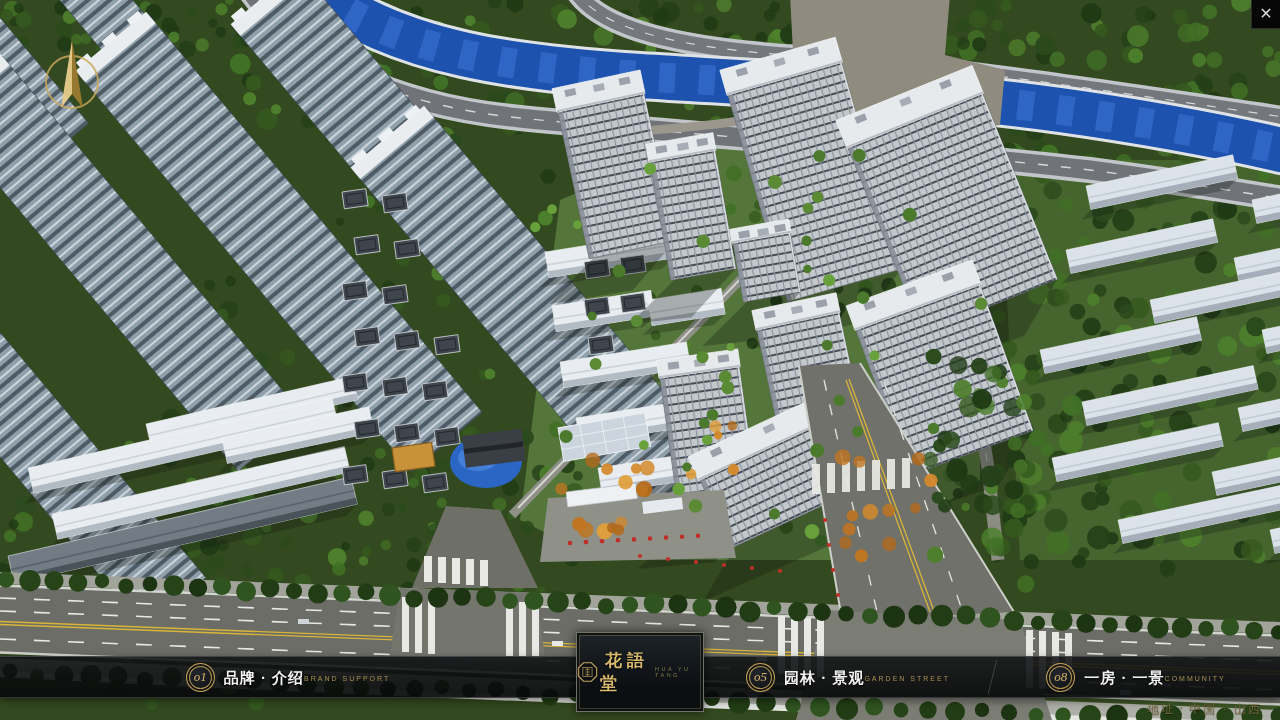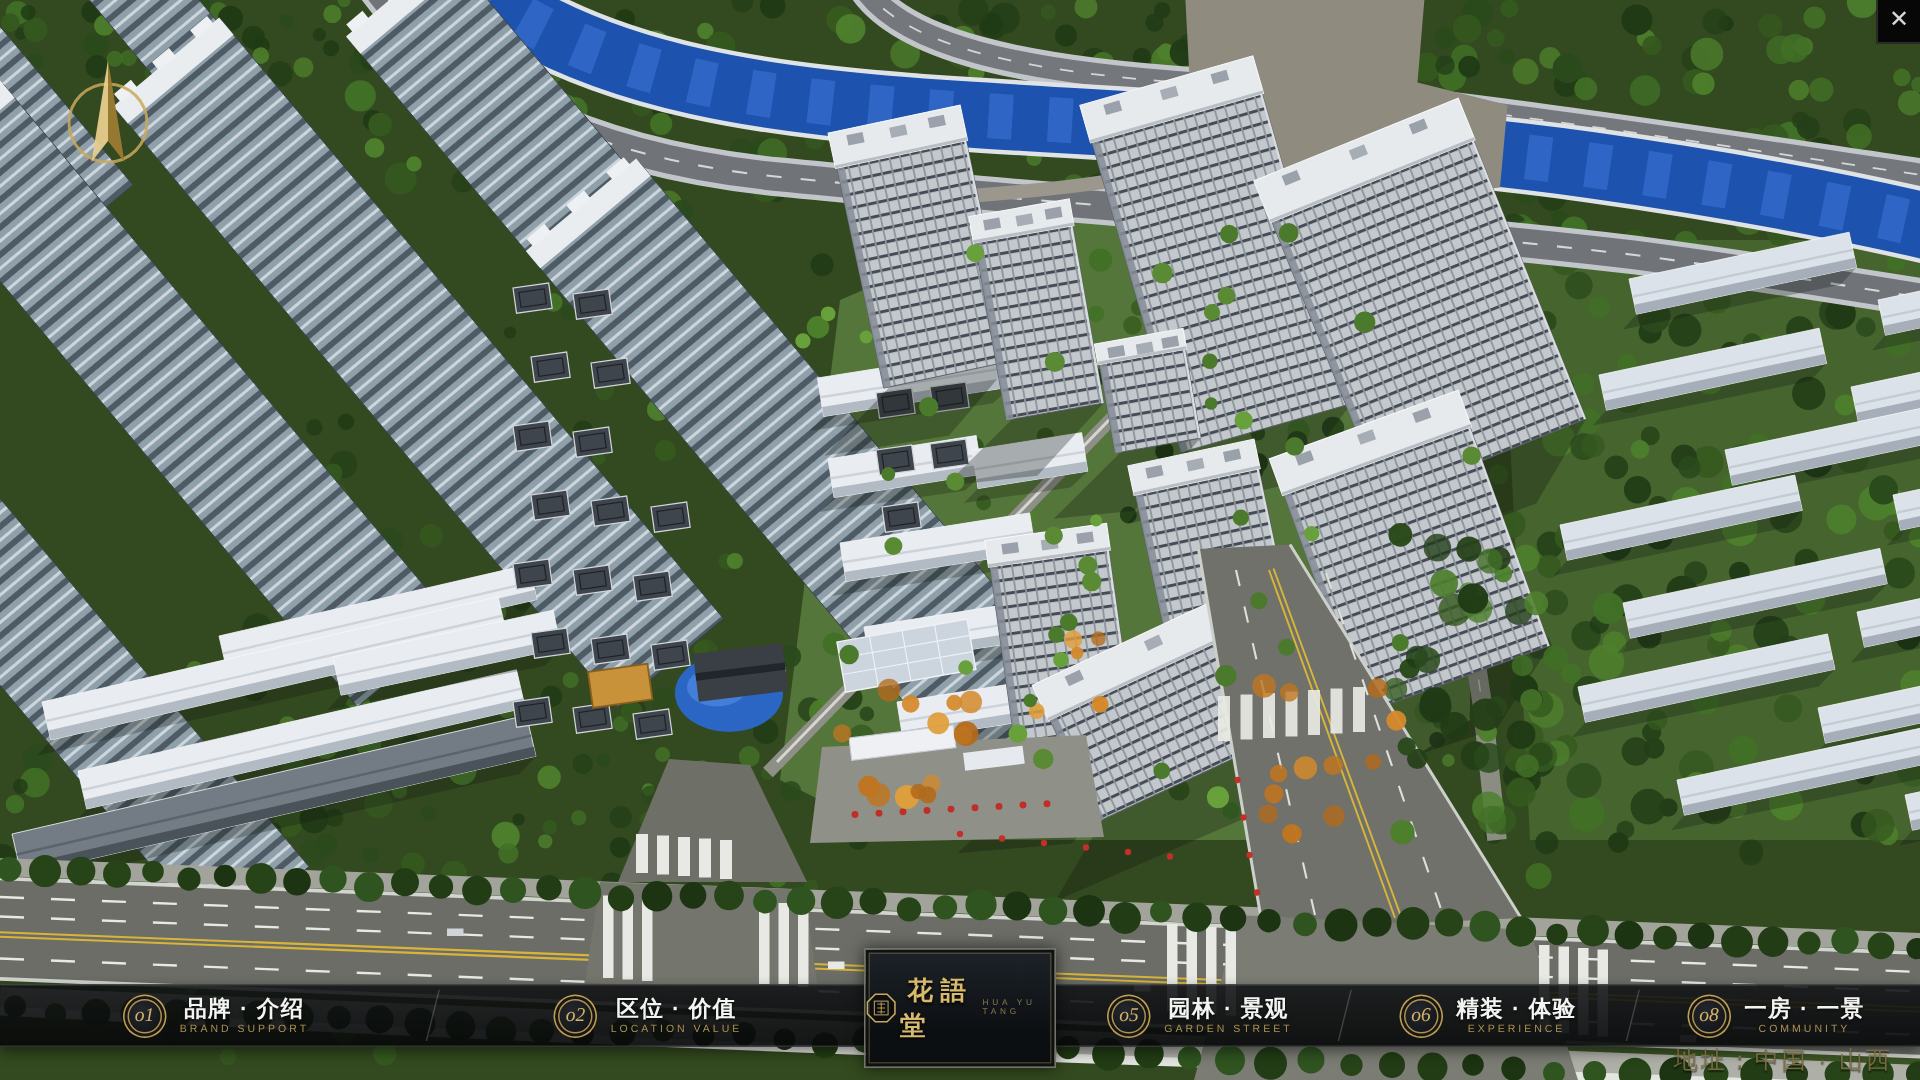--- a/index.html
+++ b/index.html
@@ -27,40 +27,40 @@
              position:relative;cursor:pointer;min-width:0;}
   .menu-item + .menu-item::before{content:'';position:absolute;left:0;top:3px;bottom:3px;width:1px;
              background:rgba(175,175,175,.28);transform:skewX(-14deg);}
   .badge{flex:0 0 auto;width:27px;height:27px;border-radius:50%;
          border:1px solid rgba(201,168,92,.95);
          box-shadow:inset 0 0 0 2px rgba(8,9,10,.9), inset 0 0 0 3px rgba(201,168,92,.85);
          background:radial-gradient(circle at 40% 35%,#23272d,#0b0d0f);
          display:flex;align-items:center;justify-content:center;}
   .badge .num{font-family:"Liberation Serif","DejaVu Serif",serif;font-style:italic;
               color:#d6b369;font-size:13px;transform:translateY(-0.5px);}
-  .mi-text{display:flex;flex-direction:column;align-items:center;line-height:1;}
+  .mi-text{display:flex;flex-direction:row;align-items:center;line-height:1;}
   .mi-title{color:#f3f3f1;font-size:15px;font-weight:bold;letter-spacing:1px;white-space:nowrap;
             text-shadow:0 1px 2px rgba(0,0,0,.9);}
   .mi-sub{margin-top:3px;color:#ac9152;font-size:7px;letter-spacing:2px;white-space:nowrap;
           text-transform:uppercase;}
 
   
   .logo-panel{position:absolute;left:50%;transform:translateX(-50%);bottom:8px;z-index:11;
               width:126px;height:78px;cursor:pointer;
               background:linear-gradient(180deg,#1d2329,#0c0f12 70%);
               border:1px solid #70756c;
               box-shadow:inset 0 0 0 2px rgba(10,12,14,.9), inset 0 0 0 3px rgba(160,140,90,.35), 0 0 10px rgba(0,0,0,.6);
               display:flex;flex-direction:row;align-items:center;justify-content:center;gap:2px;}
   .logo-name{font-family:"Liberation Serif","DejaVu Serif",serif;font-weight:bold;
              color:#d9ba6c;font-size:17px;letter-spacing:5px;text-indent:5px;
              text-shadow:0 1px 2px #000;}
   .logo-tagline{color:#8a7a4a;font-size:5.5px;letter-spacing:2.5px;}
 
   .address{position:absolute;right:18px;bottom:2px;z-index:12;color:#7e6e40;opacity:.92;
-           font-size:16px;letter-spacing:2px;text-shadow:0 1px 1px rgba(0,0,0,.6);}
+           font-size:12px;letter-spacing:2px;text-shadow:0 1px 1px rgba(0,0,0,.6);}
 </style>
 </head>
 <body>
 
 <div class="stage">
 
   <svg id="scene" viewBox="0 0 1280 720">
       <defs>
     <pattern id="wg" width="7" height="9" patternUnits="userSpaceOnUse">
       <rect width="7" height="9" fill="#c3c8cd"></rect>
@@ -1620,48 +1620,30 @@
     <div class="menu-group">
       <div class="menu-item">
         <span class="badge">
             <span class="num">o1</span>
           </span>
         <span class="mi-text">
             <span class="mi-title">品牌 · 介绍</span>
         <span class="mi-sub">BRAND SUPPORT</span>
           </span>
       </div>
-      <div class="menu-item">
-        <span class="badge">
-            <span class="num">o2</span>
-          </span>
-        <span class="mi-text">
-            <span class="mi-title">区位 · 价值</span>
-        <span class="mi-sub">LOCATION VALUE</span>
-          </span>
-      </div>
     </div>
     <div class="center-gap"></div>
     <div class="menu-group">
       <div class="menu-item">
         <span class="badge">
             <span class="num">o5</span>
           </span>
         <span class="mi-text">
             <span class="mi-title">园林 · 景观</span>
         <span class="mi-sub">GARDEN STREET</span>
-          </span>
-      </div>
-      <div class="menu-item">
-        <span class="badge">
-            <span class="num">o6</span>
-          </span>
-        <span class="mi-text">
-            <span class="mi-title">精装 · 体验</span>
-        <span class="mi-sub">EXPERIENCE</span>
           </span>
       </div>
       <div class="menu-item">
         <span class="badge">
             <span class="num">o8</span>
           </span>
         <span class="mi-text">
             <span class="mi-title">一房 · 一景</span>
         <span class="mi-sub">COMMUNITY</span>
           </span>

